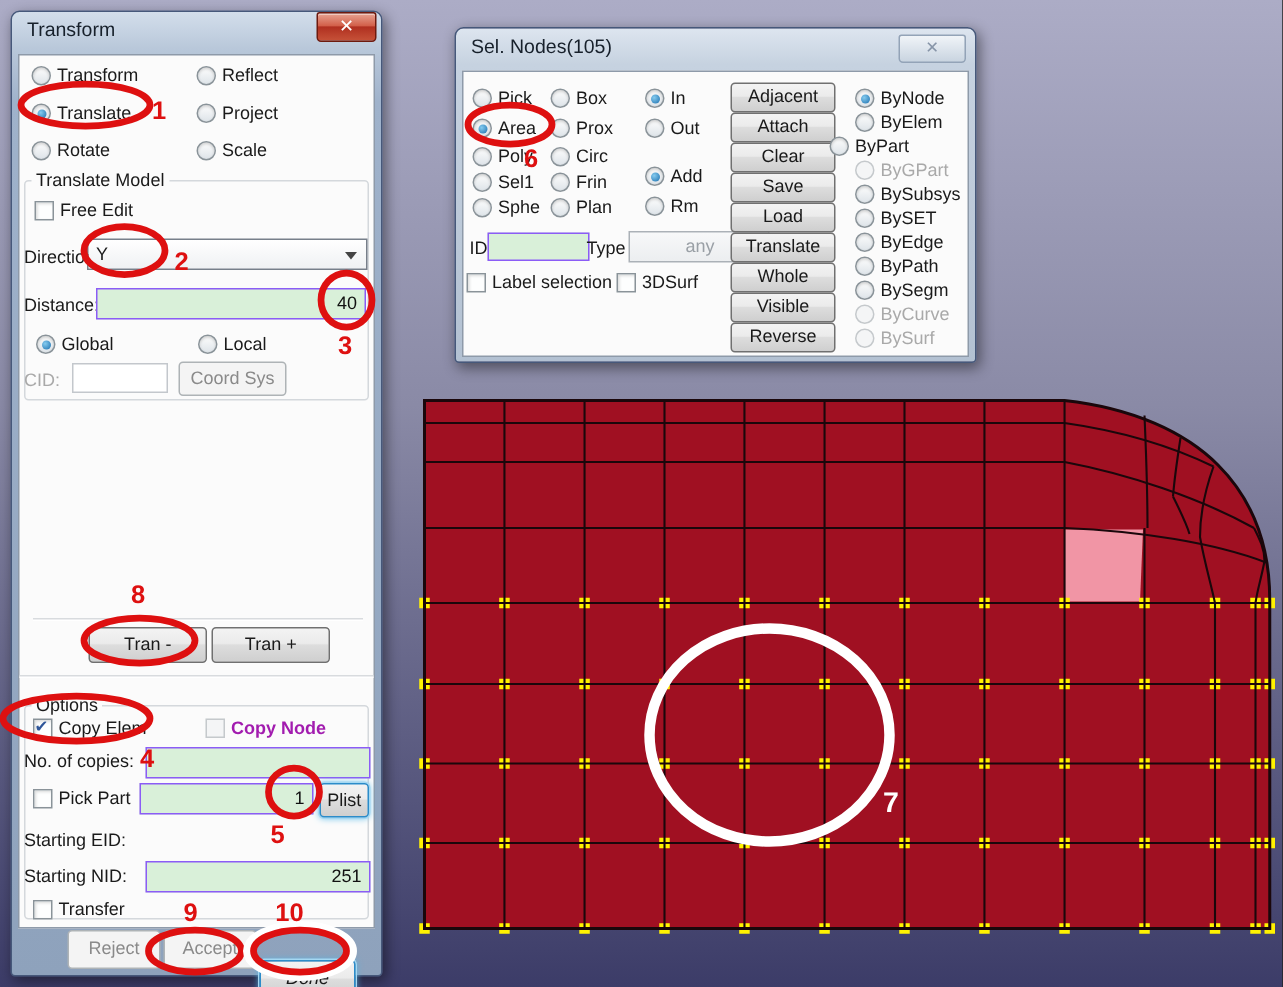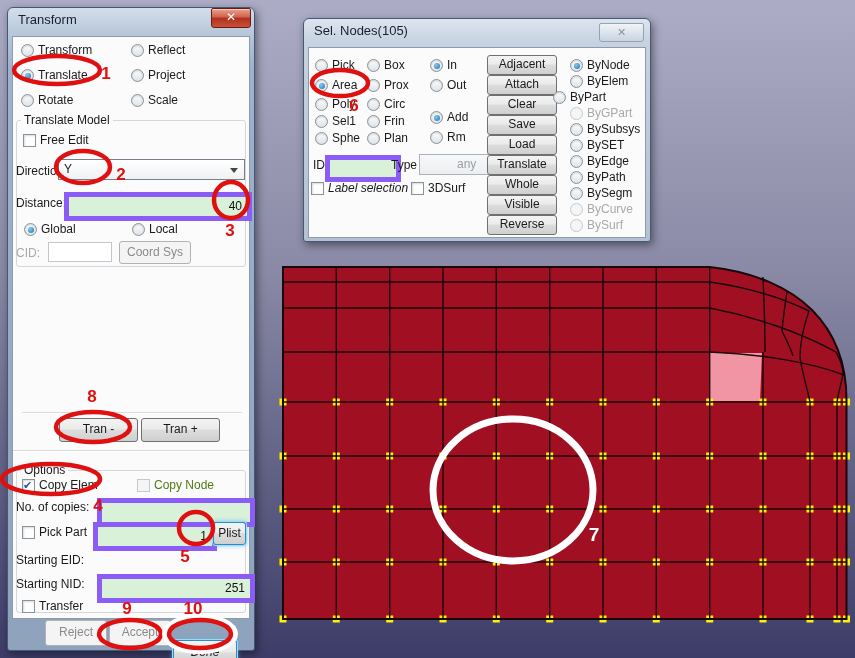--- a/index.html
+++ b/index.html
@@ -30,25 +30,25 @@
        background:linear-gradient(180deg,#FDFDFD,#DEE4E9);border:1px solid #8A9399;
        box-shadow:inset 0 1px 2px rgba(0,0,0,.18);}
   .radio.sel::after{content:"";position:absolute;left:3.5px;top:4.5px;width:6px;height:6px;border-radius:50%;
        background:radial-gradient(circle at 35% 35%,#85CBEF,#1B6FAE);}
   .radio.dis{color:#A9A9A9;}
   .radio.dis::before{border-color:#C5C9CC;background:#F4F5F6;box-shadow:none;}
   .check{position:absolute;padding-left:17px;line-height:14px;white-space:nowrap;}
   .check::before{content:"";position:absolute;left:0;top:1px;width:11px;height:11px;background:#FDFEFE;
        border:1px solid #8A9399;box-shadow:inset 1px 1px 2px rgba(0,0,0,.14);}
   .check.on::after{content:"✔";position:absolute;left:1px;top:0px;font-size:11px;color:#2F5699;}
-  .check.dis{color:#4d7c0f;}
+  .check.dis{color:#a21caf;font-weight:bold;}
   .check.dis::before{border-color:#C5C9CC;background:#F4F5F6;box-shadow:none;}
   .lbl{position:absolute;white-space:nowrap;}
   .lbl.dis{color:#A9A9A9;}
-  .gfield{position:absolute;background:#D9F0D9;border:5px solid #8b5cf6;height:19px;line-height:19px;
+  .gfield{position:absolute;background:#D9F0D9;border:1px solid #8b5cf6;height:19px;line-height:19px;
        padding:0 5px;text-align:right;color:#111;}
   .gfield.left{text-align:left;}
   .inp{position:absolute;background:#fff;border:1px solid #C3C7CC;height:18px;}
   .dd{position:absolute;background:linear-gradient(180deg,#FFFFFF,#EFF1F3);border:1px solid #777F8A;
        line-height:19px;padding:0 5px;}
   .dd .arr{position:absolute;right:6px;top:8px;width:0;height:0;border-left:4px solid transparent;
        border-right:4px solid transparent;border-top:5px solid #444;}
   .dd.dis{color:#9AA0A6;background:linear-gradient(180deg,#F7F8F9,#ECEEF0);border-color:#ABB1B7;}
   .dd.dis .arr{border-top-color:#8B929A;}
   .grp{position:absolute;border:1px solid #D4D8DC;border-radius:3px;}
@@ -256,21 +256,21 @@
       <div class="radio" style="left:121px;top:82px;"><span>Rm</span></div>
 
       <div class="lbl" style="left:4px;top:110px;">ID</div>
       <div class="gfield left" style="left:16px;top:107px;width:56px;height:17px;line-height:17px;"></div>
       <div class="lbl" style="left:82px;top:110px;">Type</div>
       <div class="dd dis" style="left:110px;top:106px;width:50px;height:19px;padding-left:37px;">
         <span>any</span>
         <span class="arr"></span>
       </div>
 
-      <div class="check" style="left:2px;top:133px;font-style:italic;"><span>Label selection</span></div>
+      <div class="check" style="left:2px;top:133px;"><span>Label selection</span></div>
       <div class="check" style="left:102px;top:133px;"><span>3DSurf</span></div>
 
       <div class="btn" style="left:178px;top:7px;width:68px;height:18px;line-height:17px;">Adjacent</div>
       <div class="btn" style="left:178px;top:27px;width:68px;height:18px;line-height:17px;">Attach</div>
       <div class="btn" style="left:178px;top:47px;width:68px;height:18px;line-height:17px;">Clear</div>
       <div class="btn" style="left:178px;top:67px;width:68px;height:18px;line-height:17px;">Save</div>
       <div class="btn" style="left:178px;top:87px;width:68px;height:18px;line-height:17px;">Load</div>
       <div class="btn" style="left:178px;top:107px;width:68px;height:18px;line-height:17px;">Translate</div>
       <div class="btn" style="left:178px;top:127px;width:68px;height:18px;line-height:17px;">Whole</div>
       <div class="btn" style="left:178px;top:147px;width:68px;height:18px;line-height:17px;">Visible</div>

